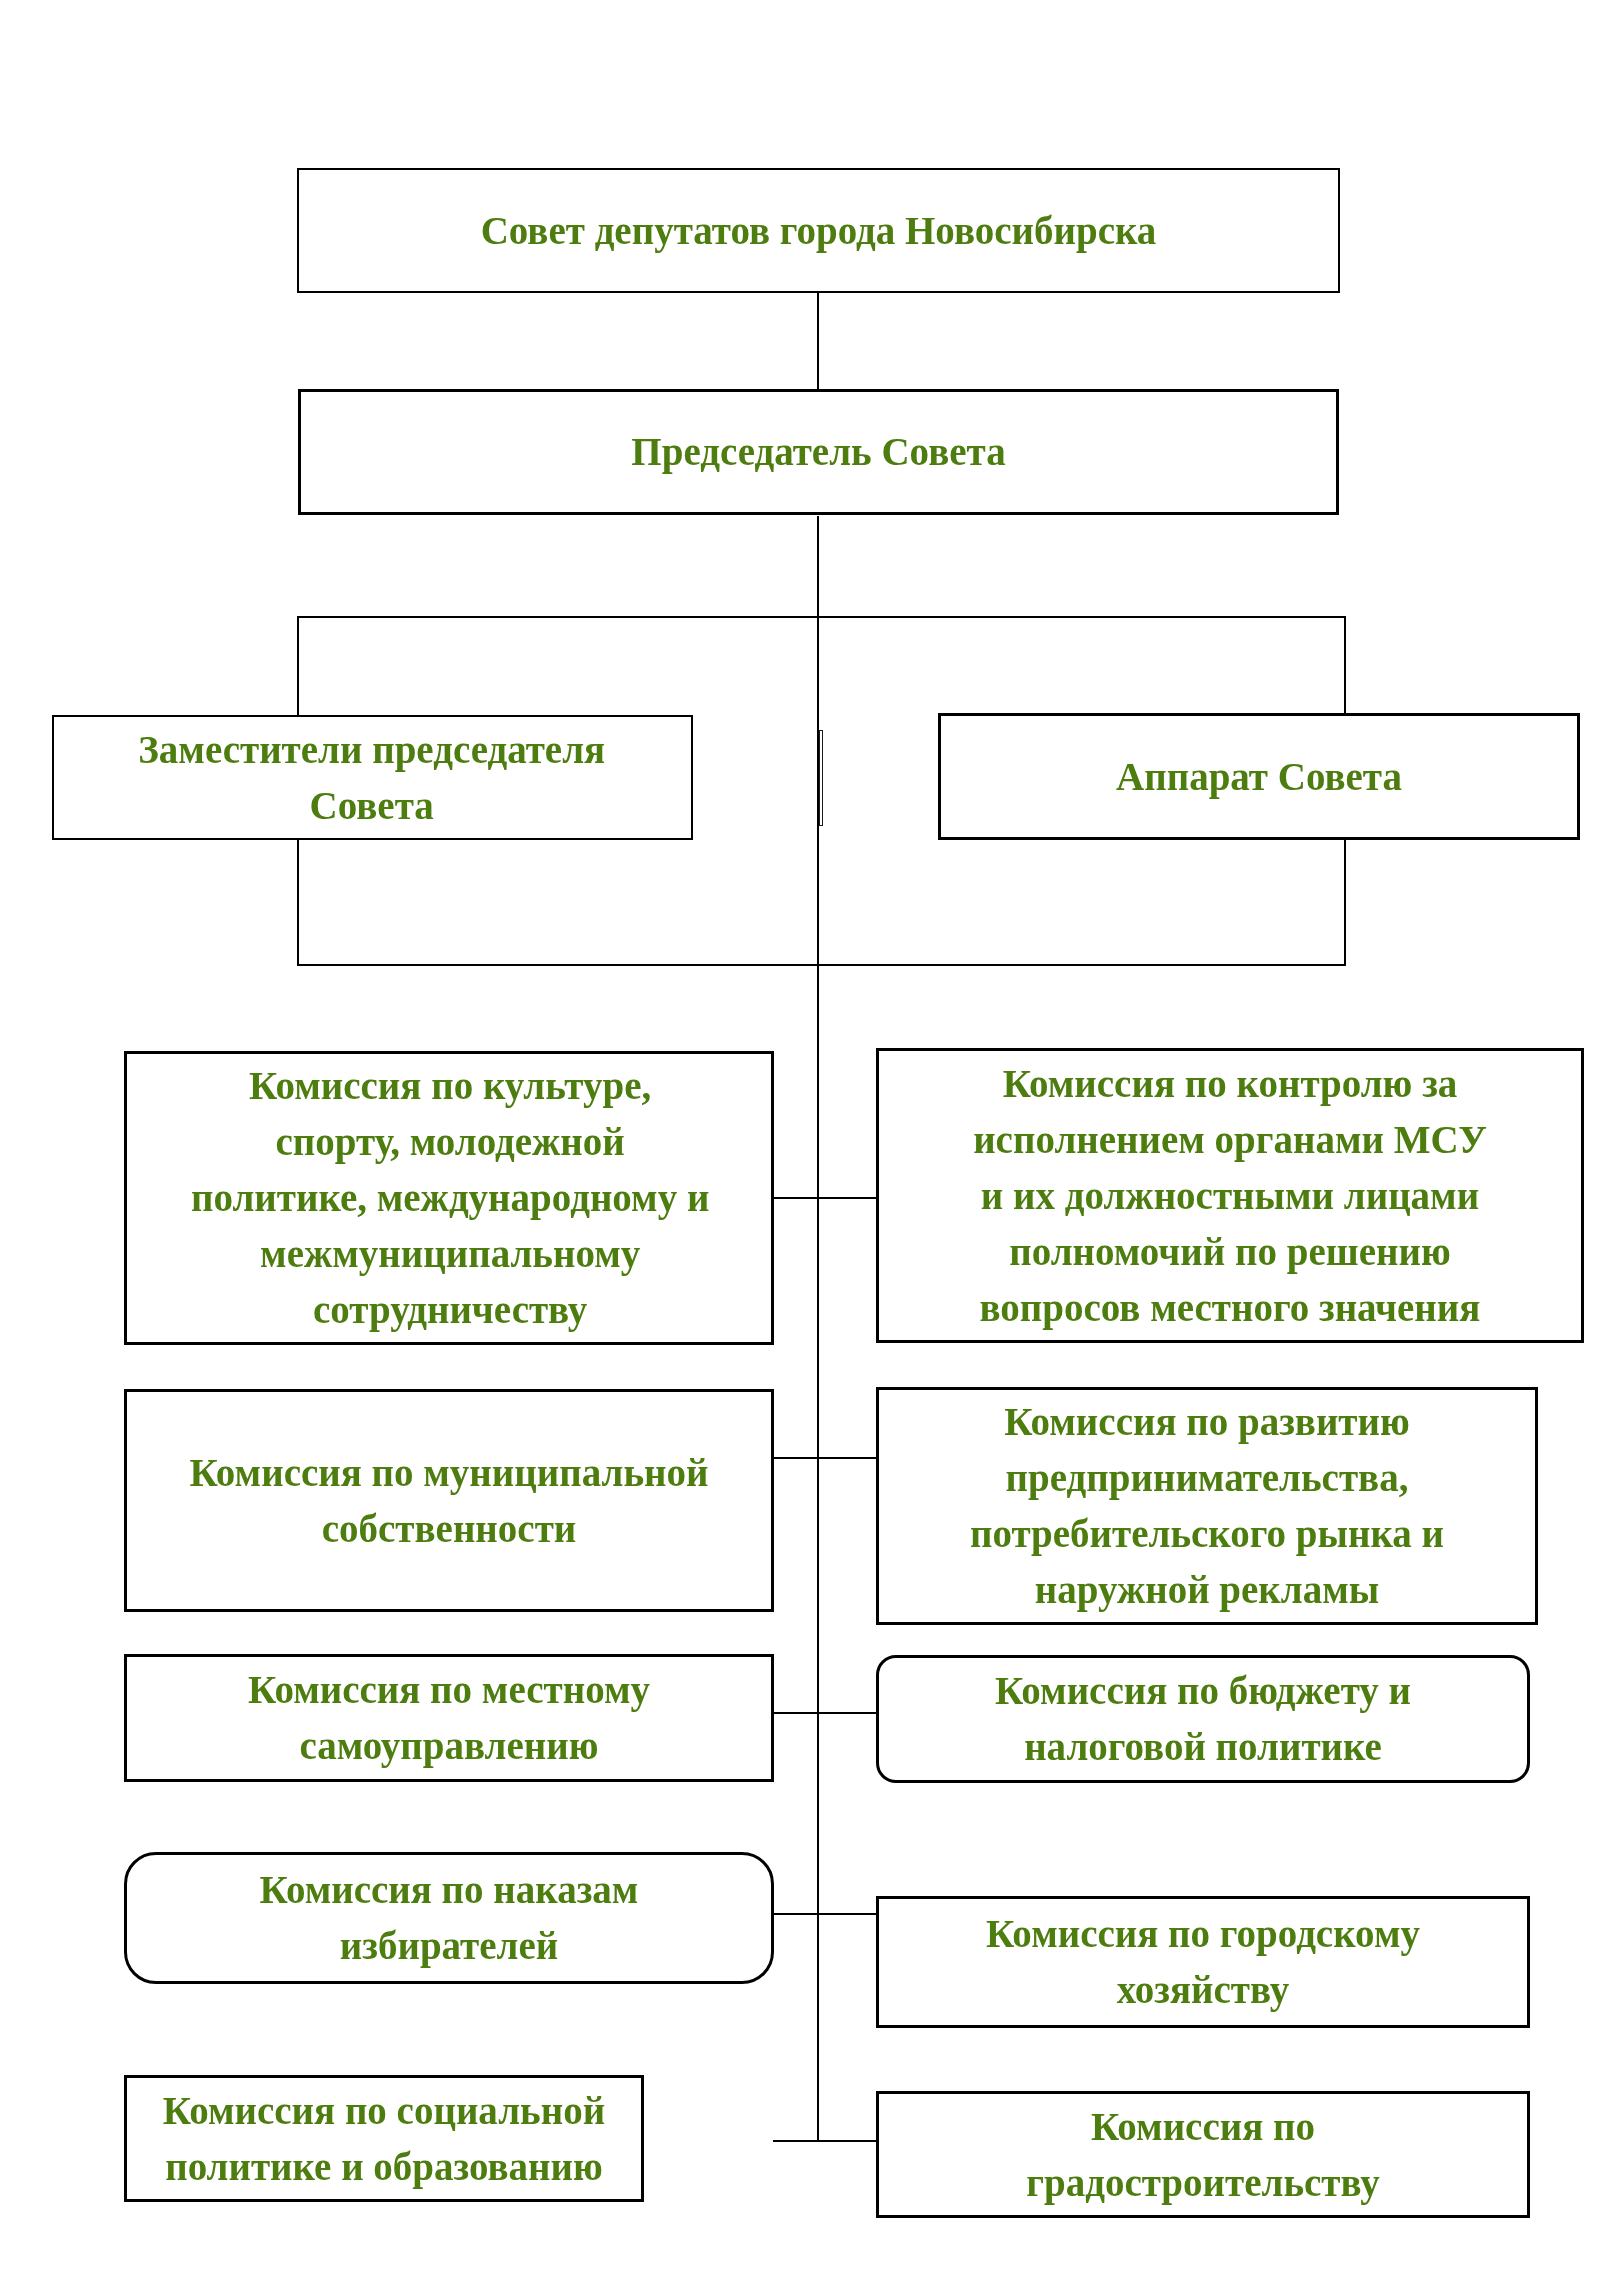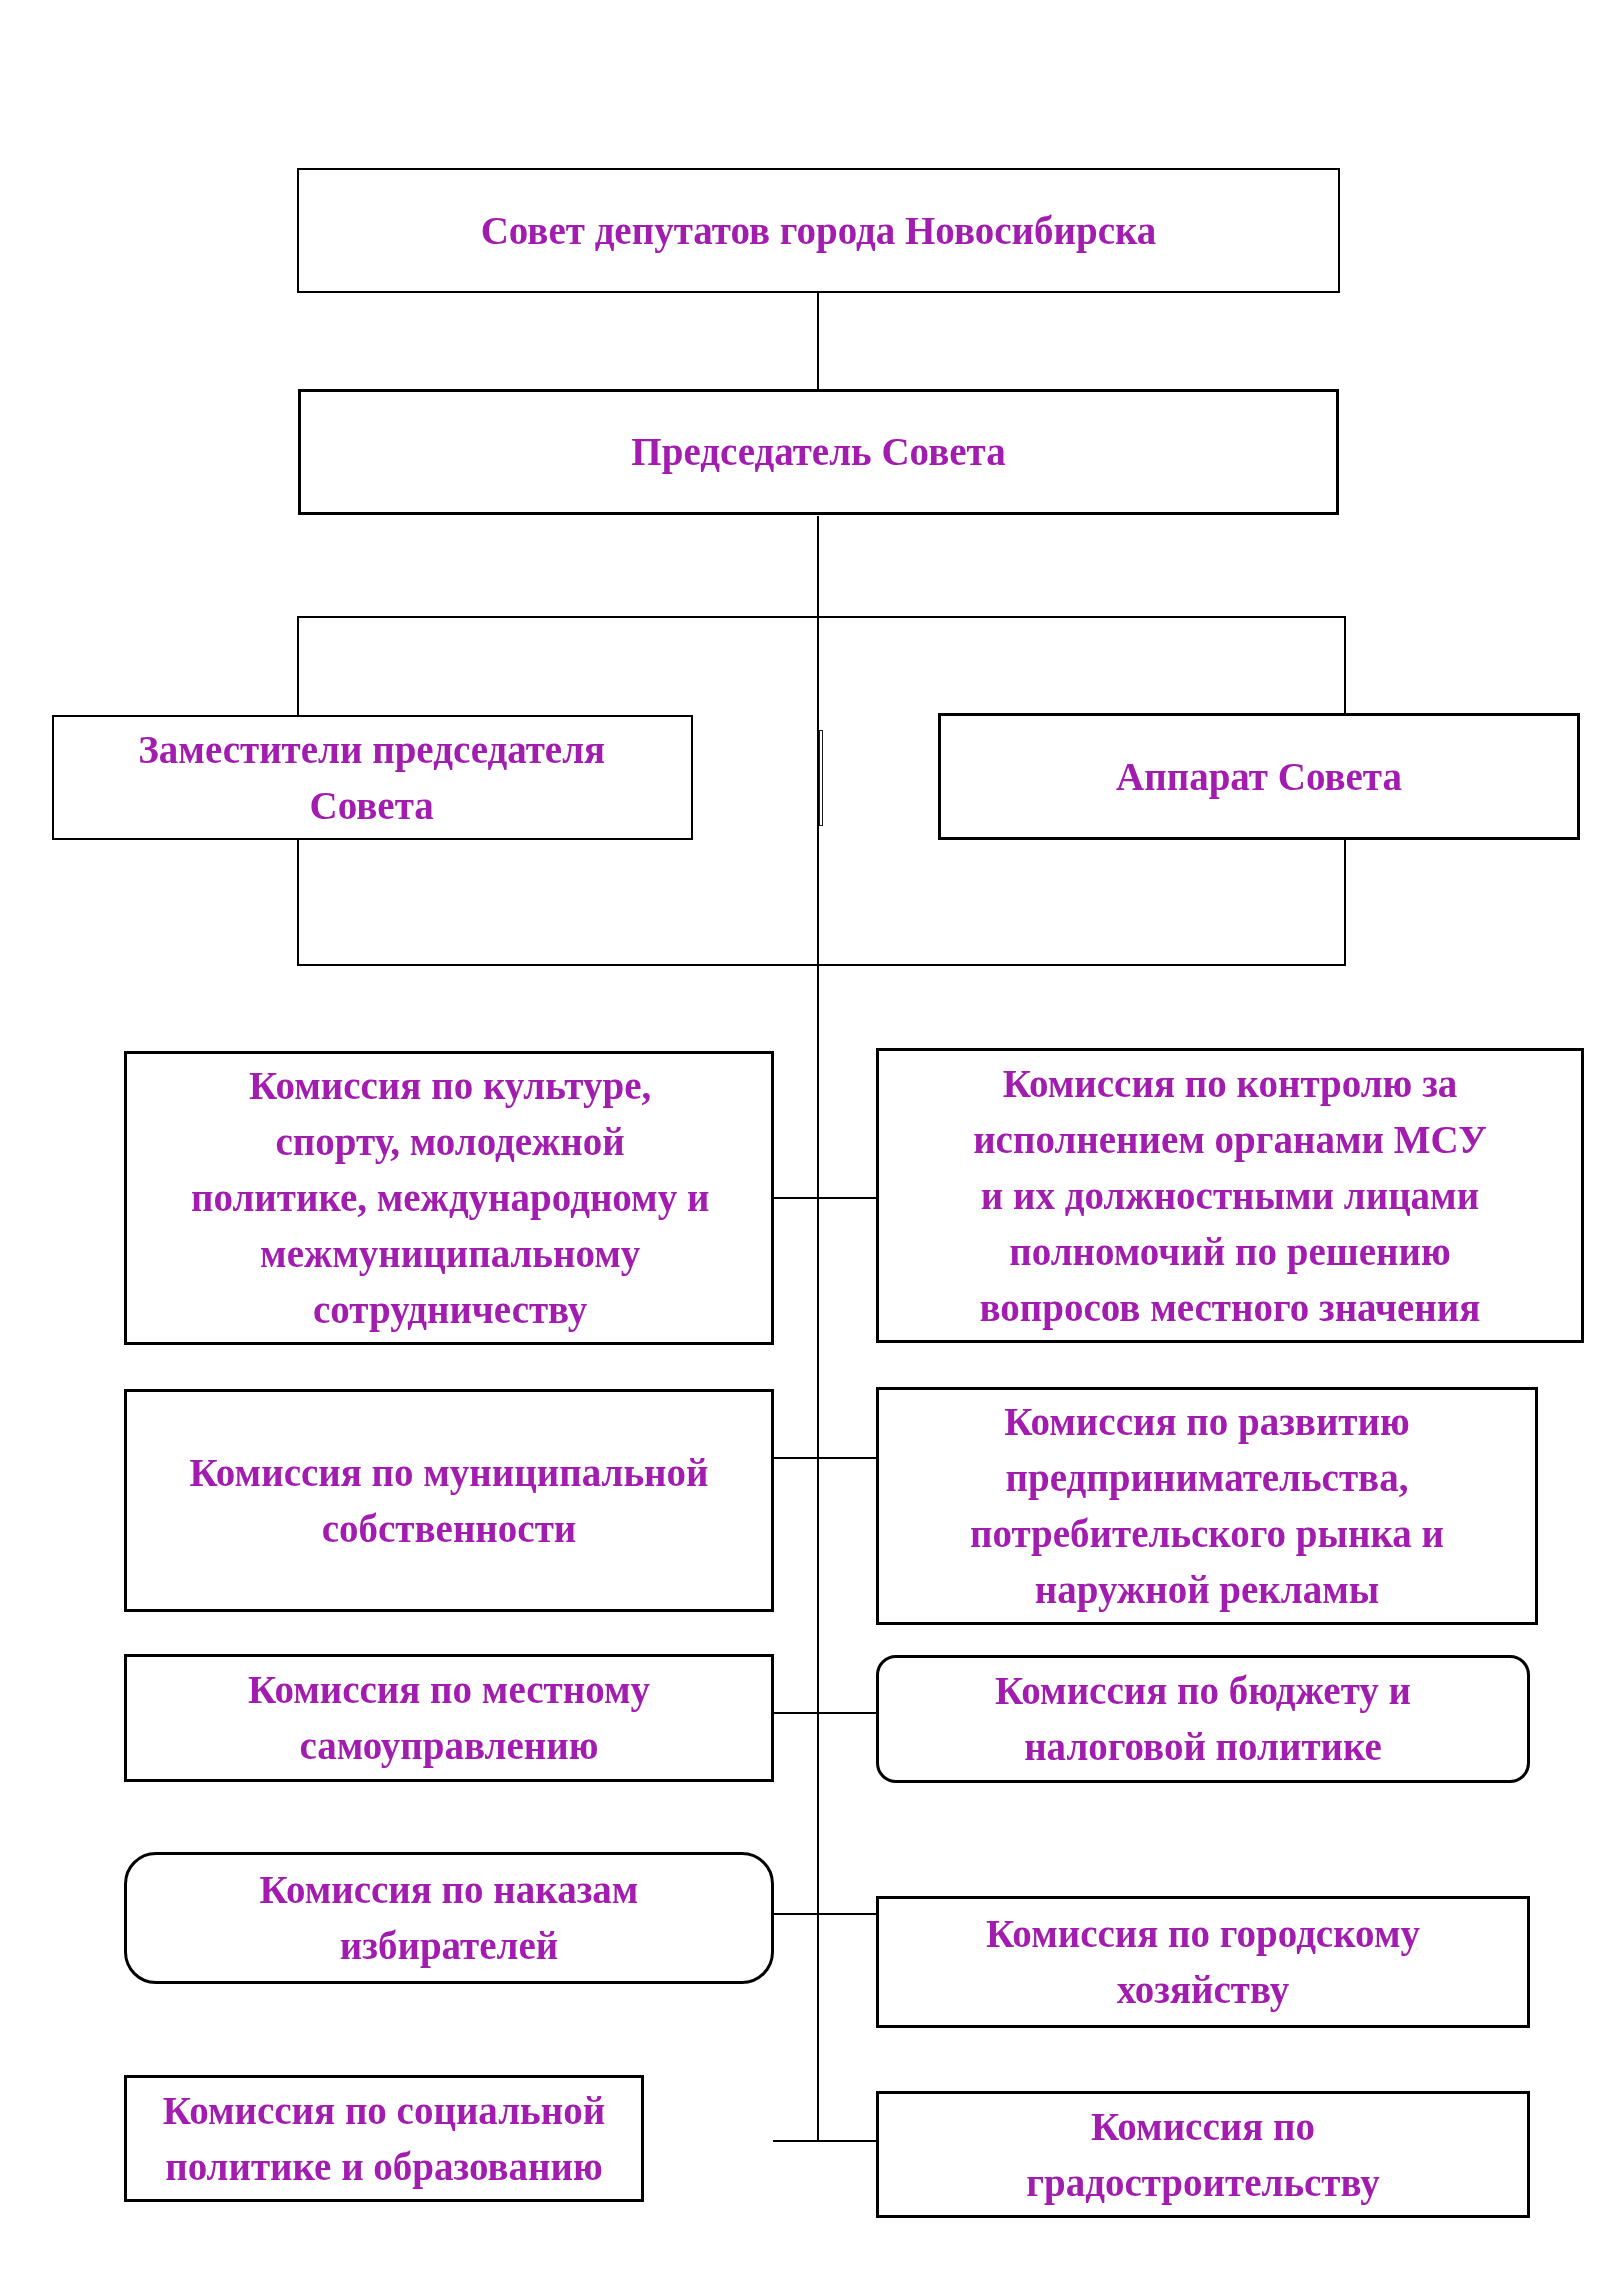--- a/index.html
+++ b/index.html
@@ -6,21 +6,21 @@
     margin: 0;
     padding: 0;
     background: #ffffff;
   }
   .canvas {
     position: relative;
     width: 1621px;
     height: 2293px;
     background: #ffffff;
     font-family: "Liberation Serif", "DejaVu Serif", serif;
-    color: #a21caf;
+    color: #4d7c0f;
     overflow: hidden;
   }
   .node {
     position: absolute;
     box-sizing: border-box;
     background: #ffffff;
     display: flex;
     align-items: center;
     justify-content: center;
     text-align: center;

